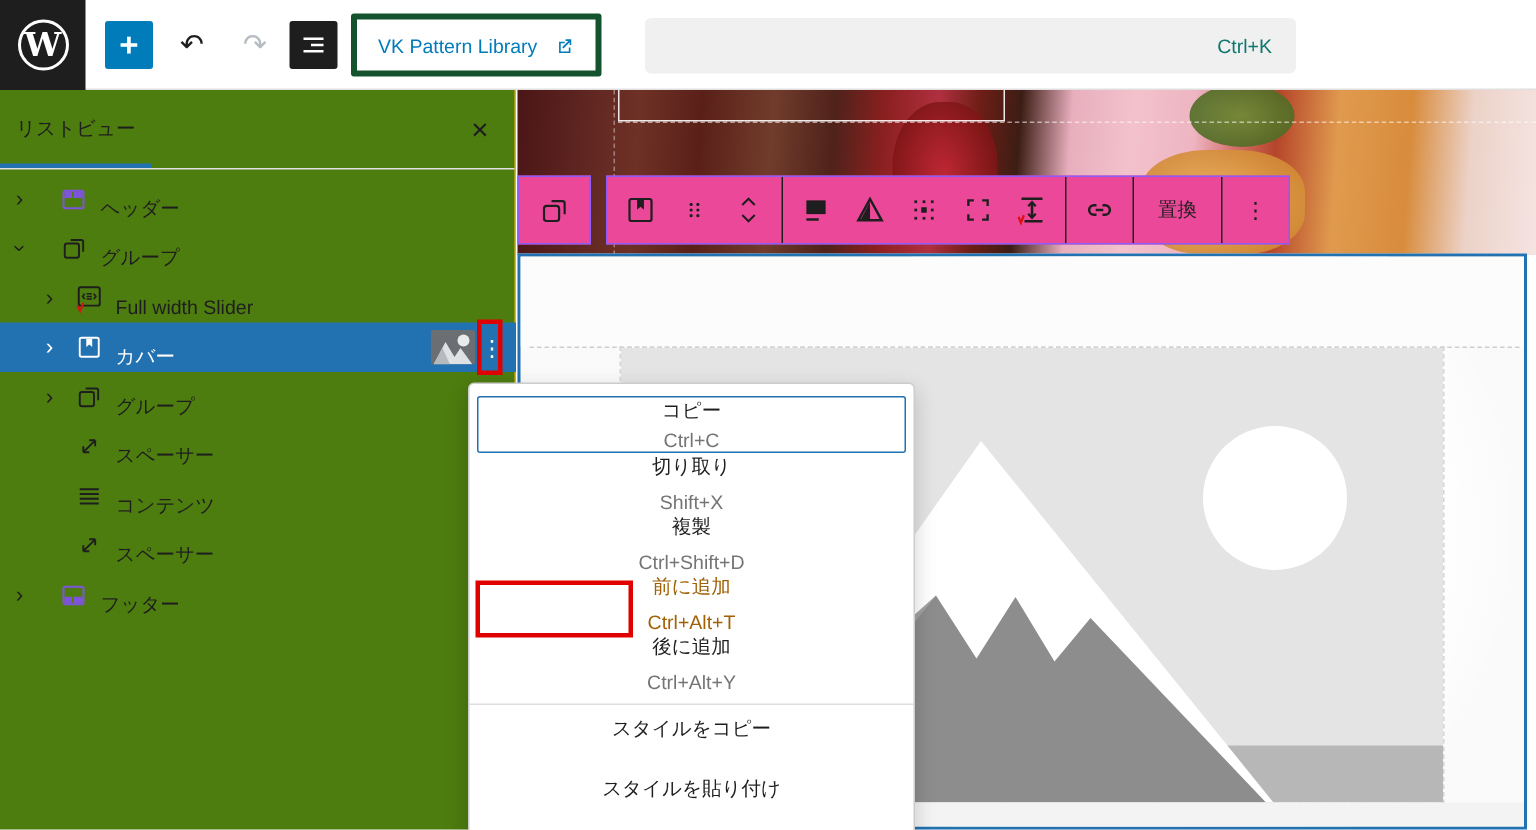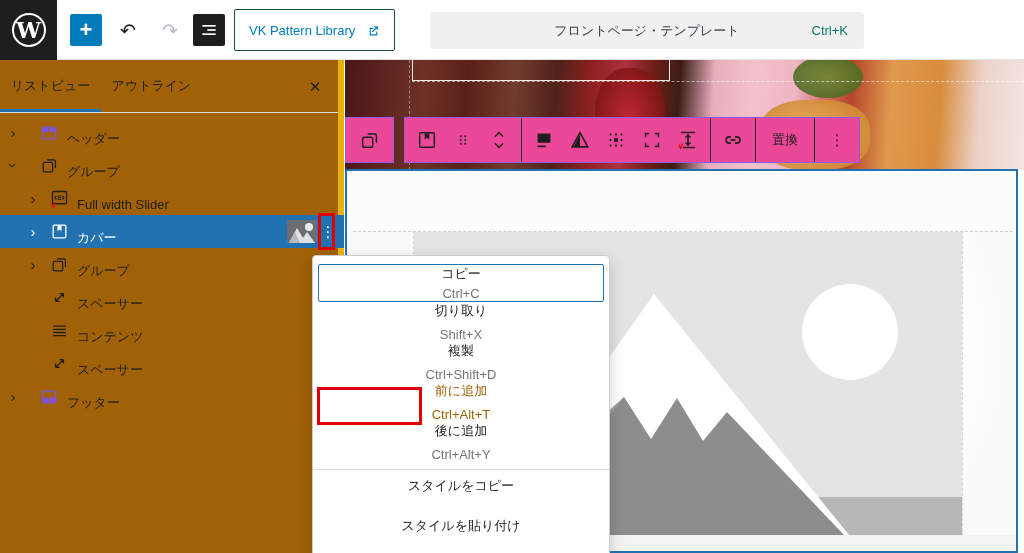--- a/index.html
+++ b/index.html
@@ -15,30 +15,30 @@
     color:#fff; font-family:"DejaVu Serif","Liberation Serif",serif; font-weight:bold;
     font-size:22px; display:flex; align-items:center; justify-content:center; line-height:1; }
   .hbtn { position:absolute; top:14px; width:32px; height:32px; border:none; border-radius:2px;
     display:flex; align-items:center; justify-content:center; font-size:19px; background:transparent;
     color:#1e1e1e; cursor:pointer; }
   #btn-add { left:70px; background:#007cba; color:#fff; font-size:22px; font-weight:bold; }
   #btn-undo { left:112px; }
   #btn-redo { left:154px; color:#b5bcc2; }
   #btn-listview { left:193px; background:#1e1e1e; }
   #btn-vk { position:absolute; left:234px; top:9px; height:42px; padding:0 14px;
-    border:1px solid #14532d; border-radius:2px; background:#fff; color:#007cba;
+    border:4px solid #14532d; border-radius:2px; background:#fff; color:#007cba;
     font-size:13px; display:flex; align-items:center; gap:12px; cursor:pointer; white-space:nowrap; }
   #cmdbar { position:absolute; left:430px; top:12px; width:434px; height:37px; background:#f0f0f0;
     border-radius:4px; display:flex; align-items:center; justify-content:center; cursor:pointer; }
   #cmdbar .title { font-size:13px; color:#3c434a; }
   #cmdbar .kbd { position:absolute; right:16px; font-size:13px; color:#0f766e; }
 
   
-  #sidebar { position:absolute; left:0; top:60px; width:344px; height:493px; background:#a16207;
-    border-right:6px solid #eab308; z-index:20; }
+  #sidebar { position:absolute; left:0; top:60px; width:344px; height:493px; background:#4d7c0f;
+    border-right:1px solid #eab308; z-index:20; }
   #tabs { position:relative; height:53px; border-bottom:1px solid #e0e0e0; display:flex; }
   .tab { width:101px; display:flex; align-items:center; justify-content:center; font-size:13px;
     color:#1e1e1e; font-weight:500; cursor:pointer; position:relative; }
   .tab.active::after { content:""; position:absolute; left:0; right:0; bottom:0; height:3px; background:#2271b1; }
   #tab-close { position:absolute; right:10px; top:14px; width:26px; height:26px; border:none;
     background:transparent; font-size:15px; color:#1e1e1e; cursor:pointer; }
   .trow { position:absolute; left:0; width:344px; height:33px; display:flex; align-items:center;
     font-size:13px; color:#1e1e1e; cursor:pointer; }
   .trow.selected { background:#2271b1; color:#fff; }
   .chev { width:14px; text-align:center; font-size:15px; color:#1e1e1e; display:inline-block; cursor:pointer; }
@@ -135,29 +135,27 @@
     </svg>
   </button>
   <button id="btn-vk">
     <span>VK Pattern Library</span>
     <svg width="13" height="13" viewBox="0 0 24 24">
       <path d="M5 7 h7 v2 H7 v10 h10 v-5 h2 v7 H5 Z" fill="#007cba"></path>
       <path d="M13 4 h7 v7 h-2 V7.8 l-7.5 7.5 -1.6-1.6 L16.4 6 H13 Z" fill="#007cba"></path>
     </svg>
   </button>
   <div id="cmdbar">
-    <span class="title">フロントページ・テンプレート</span>
     <span class="kbd">Ctrl+K</span>
   </div>
 </div>
 
 <div id="sidebar">
   <div id="tabs">
     <div class="tab active">リストビュー</div>
-    <div class="tab">アウトライン</div>
     <button id="tab-close">
       <span>✕</span>
     </button>
   </div>
 
   <div class="trow lvl0" style="top:56px">
     <span class="chev">›</span>
     <span class="bicon">
       <svg width="20" height="20" viewBox="0 0 24 24">
           <rect x="4" y="5" width="16" height="14" rx="1.5" fill="none" stroke="#8052e0" stroke-width="1.6"></rect>

